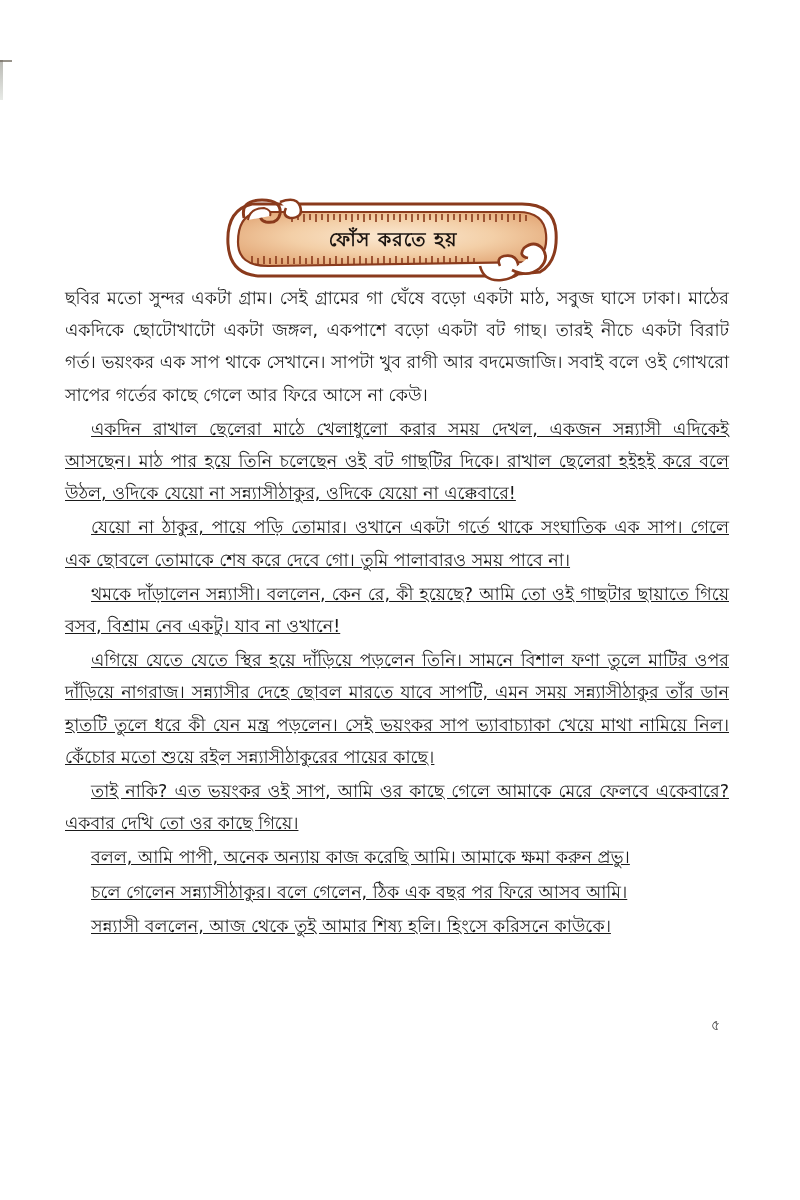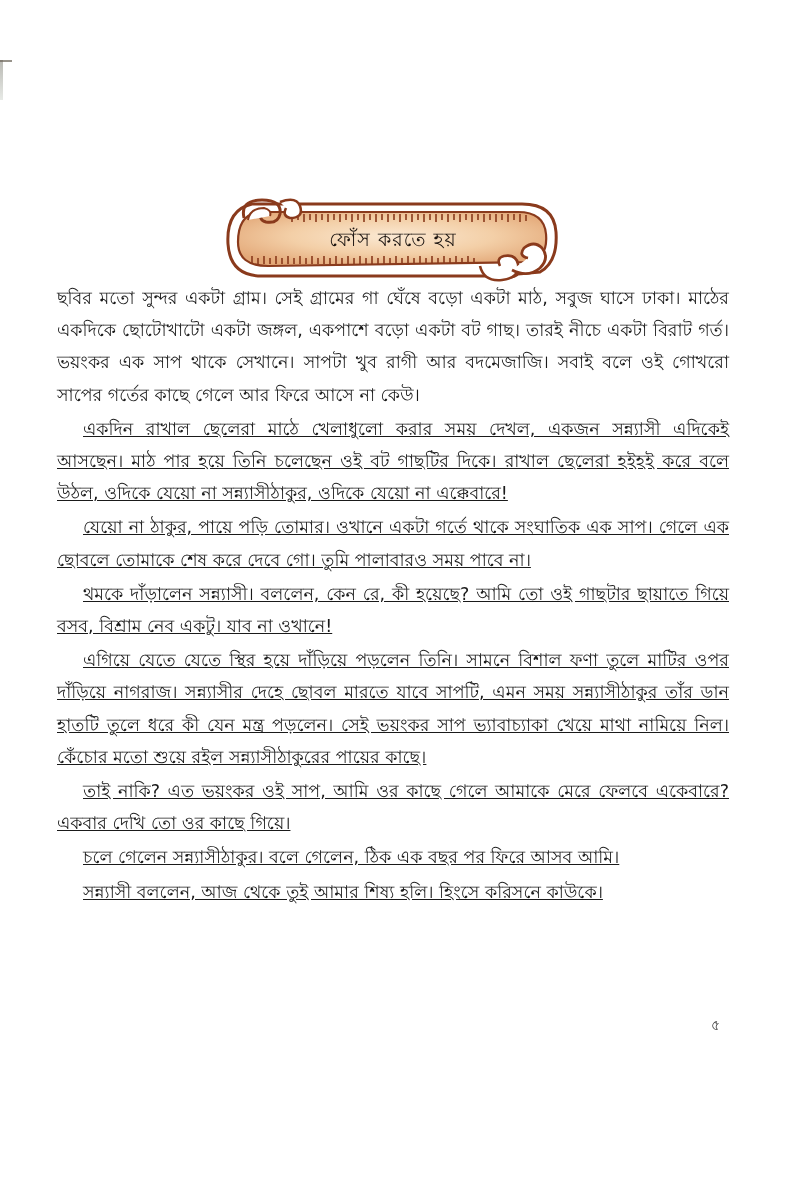--- a/index.html
+++ b/index.html
@@ -47,36 +47,36 @@
       width: 342px;
       height: 86px;
     }
     .banner-title {
       position: absolute;
       left: 0;
       top: 29px;
       width: 342px;
       text-align: center;
       font-size: 19px;
-      font-weight: normal;
+      font-weight: bold;
       color: #1b1410;
       letter-spacing: 1px;
     }
     .story {
       position: absolute;
       left: 57px;
       top: 282px;
       width: 672px;
       font-size: 17.5px;
       line-height: 32.2px;
       text-align: justify;
       text-align-last: left;
     }
     .para {
-      margin: 0 0 2px 0;
+      margin: 0 0 2px 8px;
     }
     .para.indent {
       text-indent: 26px;
       text-decoration: underline;
     }
     .page-number {
       position: absolute;
       left: 711px;
       top: 1014px;
       font-size: 14px;
@@ -197,17 +197,18 @@
   <div class="banner-title">ফোঁস করতে হয়</div>
 </div>
 
 <div class="story">
   <p class="para">ছবির মতো সুন্দর একটা গ্রাম। সেই গ্রামের গা ঘেঁষে বড়ো একটা মাঠ, সবুজ ঘাসে ঢাকা। মাঠের একদিকে ছোটোখাটো একটা জঙ্গল, একপাশে বড়ো একটা বট গাছ। তারই নীচে একটা বিরাট গর্ত। ভয়ংকর এক সাপ থাকে সেখানে। সাপটা খুব রাগী আর বদমেজাজি। সবাই বলে ওই গোখরো সাপের গর্তের কাছে গেলে আর ফিরে আসে না কেউ।</p>
   <p class="para indent">একদিন রাখাল ছেলেরা মাঠে খেলাধুলো করার সময় দেখল, একজন সন্ন্যাসী এদিকেই আসছেন। মাঠ পার হয়ে তিনি চলেছেন ওই বট গাছটির দিকে। রাখাল ছেলেরা হইহই করে বলে উঠল, ওদিকে যেয়ো না সন্ন্যাসীঠাকুর, ওদিকে যেয়ো না এক্কেবারে!</p>
   <p class="para indent">যেয়ো না ঠাকুর, পায়ে পড়ি তোমার। ওখানে একটা গর্তে থাকে সংঘাতিক এক সাপ। গেলে এক ছোবলে তোমাকে শেষ করে দেবে গো। তুমি পালাবারও সময় পাবে না।</p>
   <p class="para indent">থমকে দাঁড়ালেন সন্ন্যাসী। বললেন, কেন রে, কী হয়েছে? আমি তো ওই গাছটার ছায়াতে গিয়ে বসব, বিশ্রাম নেব একটু। যাব না ওখানে!</p>
   <p class="para indent">এগিয়ে যেতে যেতে স্থির হয়ে দাঁড়িয়ে পড়লেন তিনি। সামনে বিশাল ফণা তুলে মাটির ওপর দাঁড়িয়ে নাগরাজ। সন্ন্যাসীর দেহে ছোবল মারতে যাবে সাপটি, এমন সময় সন্ন্যাসীঠাকুর তাঁর ডান হাতটি তুলে ধরে কী যেন মন্ত্র পড়লেন। সেই ভয়ংকর সাপ ভ্যাবাচ্যাকা খেয়ে মাথা নামিয়ে নিল। কেঁচোর মতো শুয়ে রইল সন্ন্যাসীঠাকুরের পায়ের কাছে।</p>
   <p class="para indent">তাই নাকি? এত ভয়ংকর ওই সাপ, আমি ওর কাছে গেলে আমাকে মেরে ফেলবে একেবারে? একবার দেখি তো ওর কাছে গিয়ে।</p>
+  <p class="para indent">বলল, আমি পাপী, অনেক অন্যায় কাজ করেছি আমি। আমাকে ক্ষমা করুন প্রভু।</p>
   <p class="para indent">চলে গেলেন সন্ন্যাসীঠাকুর। বলে গেলেন, ঠিক এক বছর পর ফিরে আসব আমি।</p>
   <p class="para indent">সন্ন্যাসী বললেন, আজ থেকে তুই আমার শিষ্য হলি। হিংসে করিসনে কাউকে।</p>
 </div>
 
 <div class="page-number">৫</div>
 
 </body></html>

